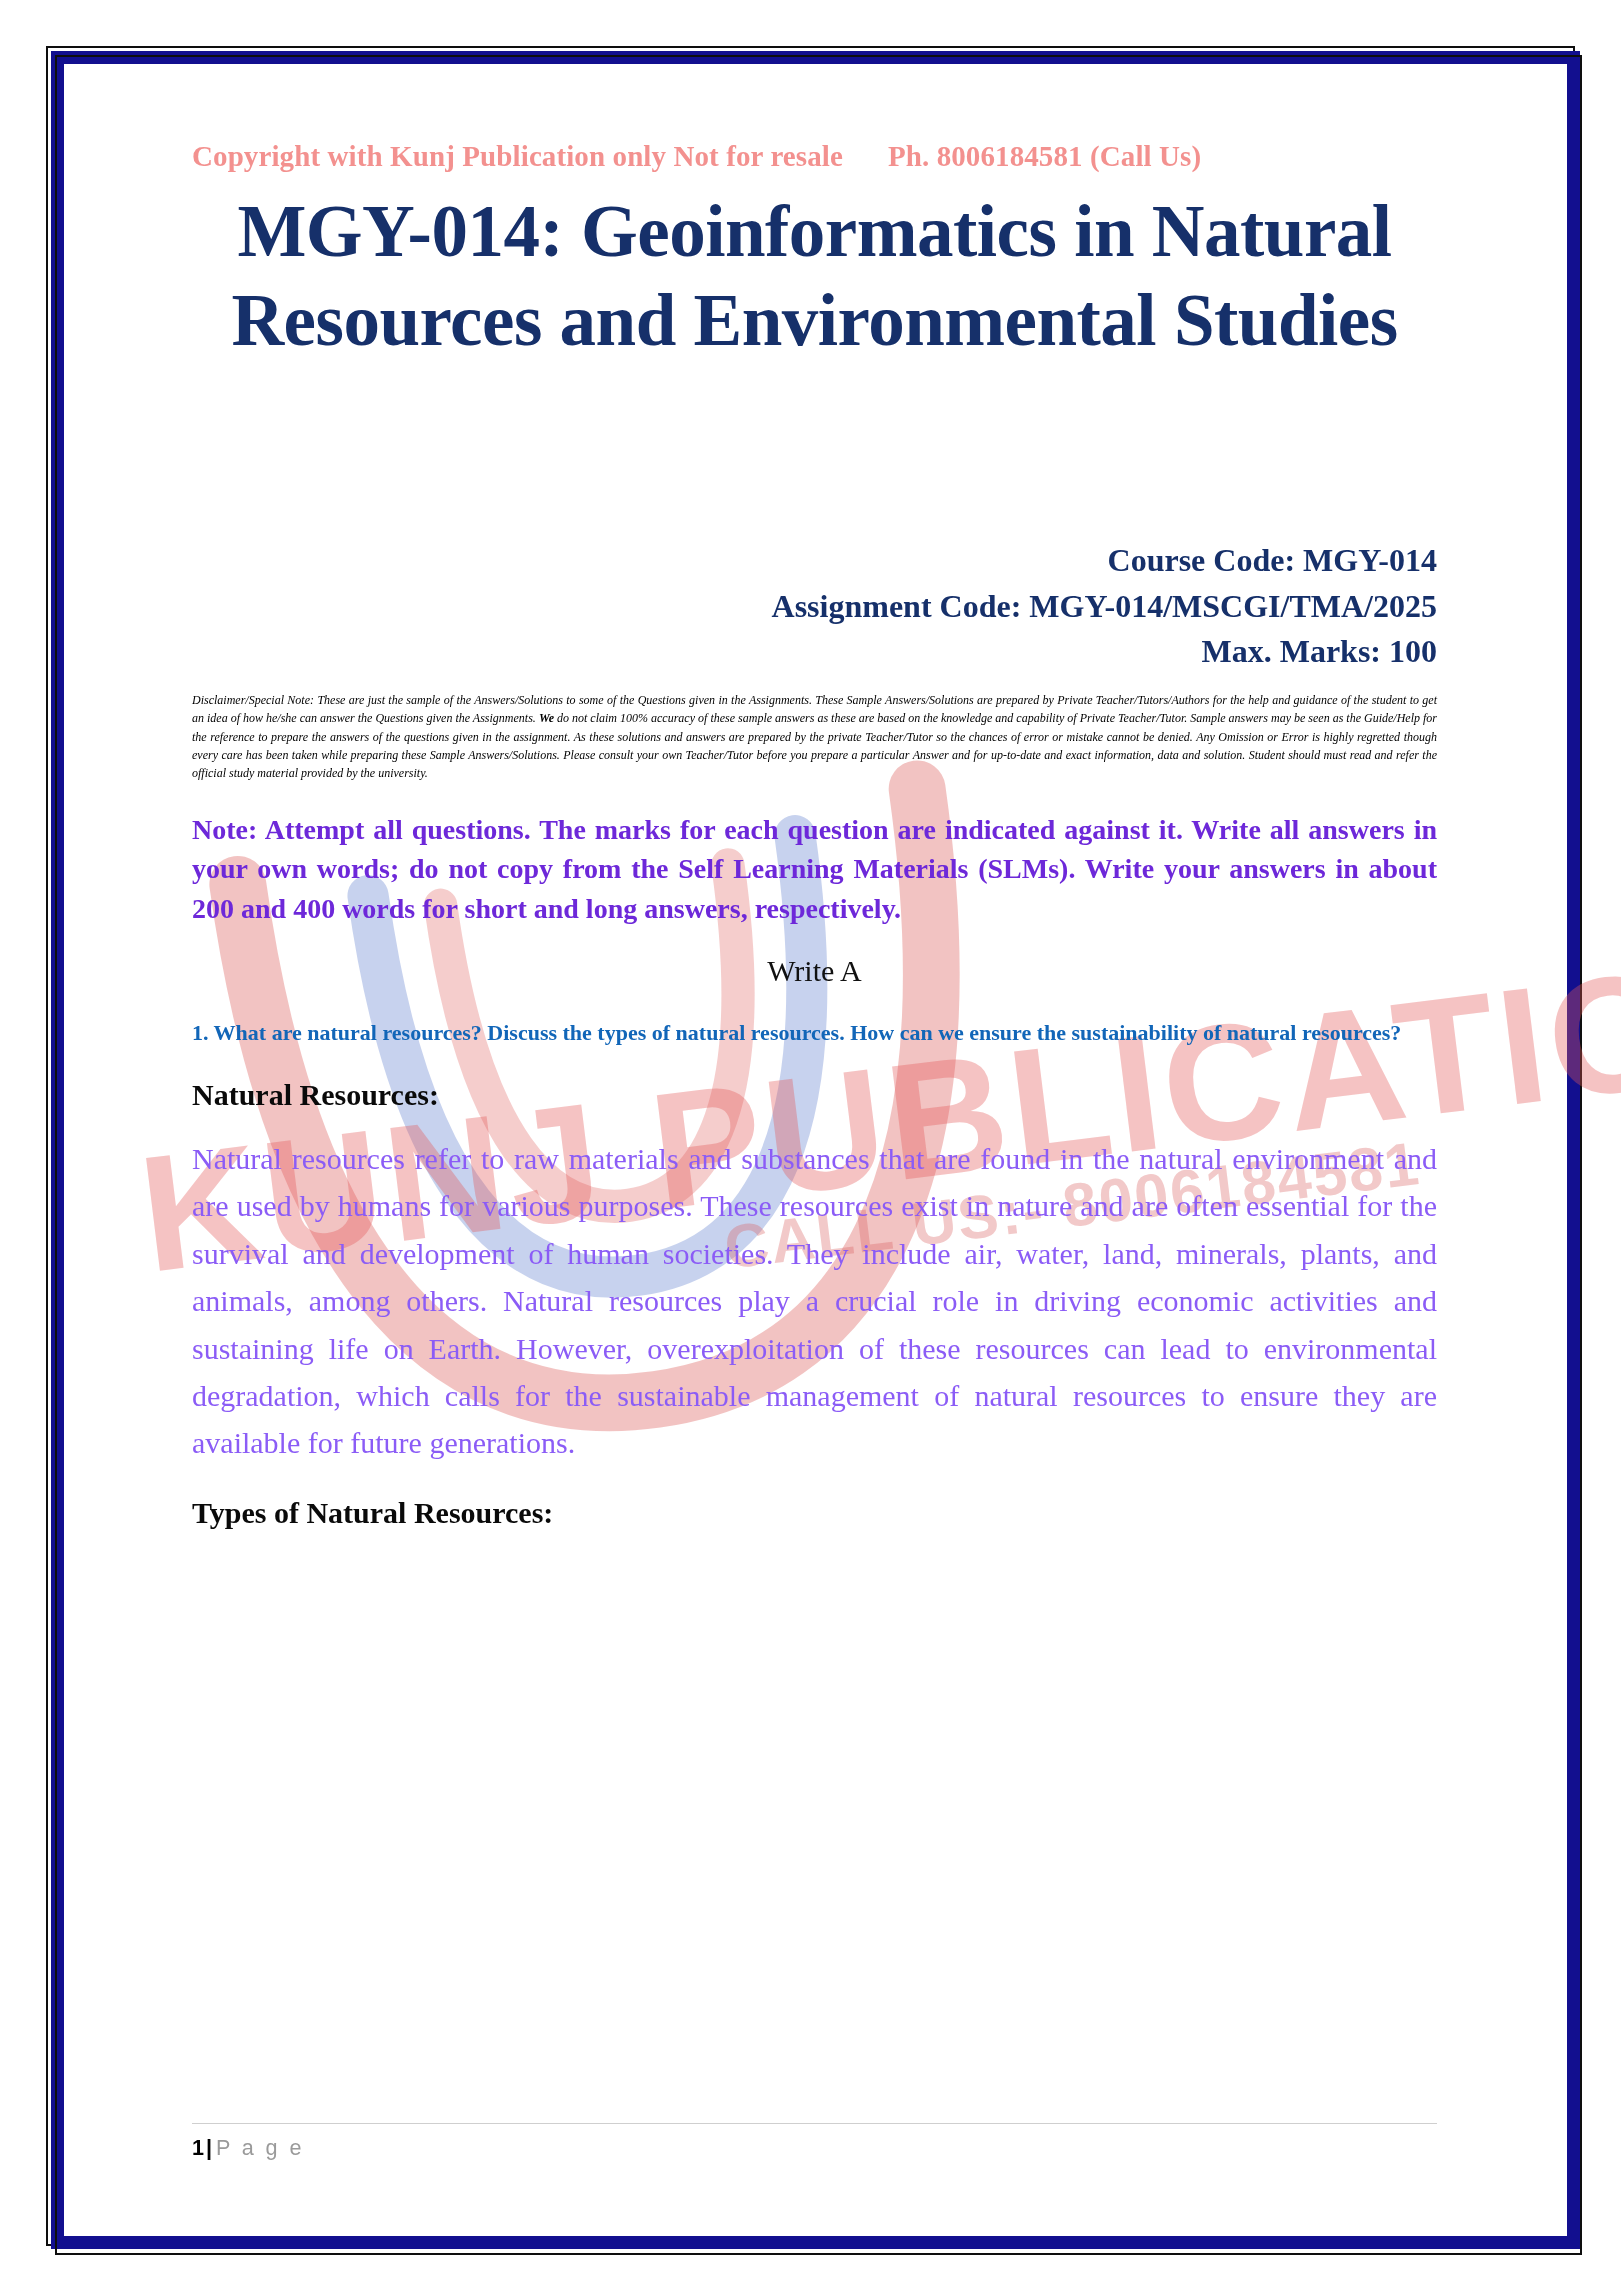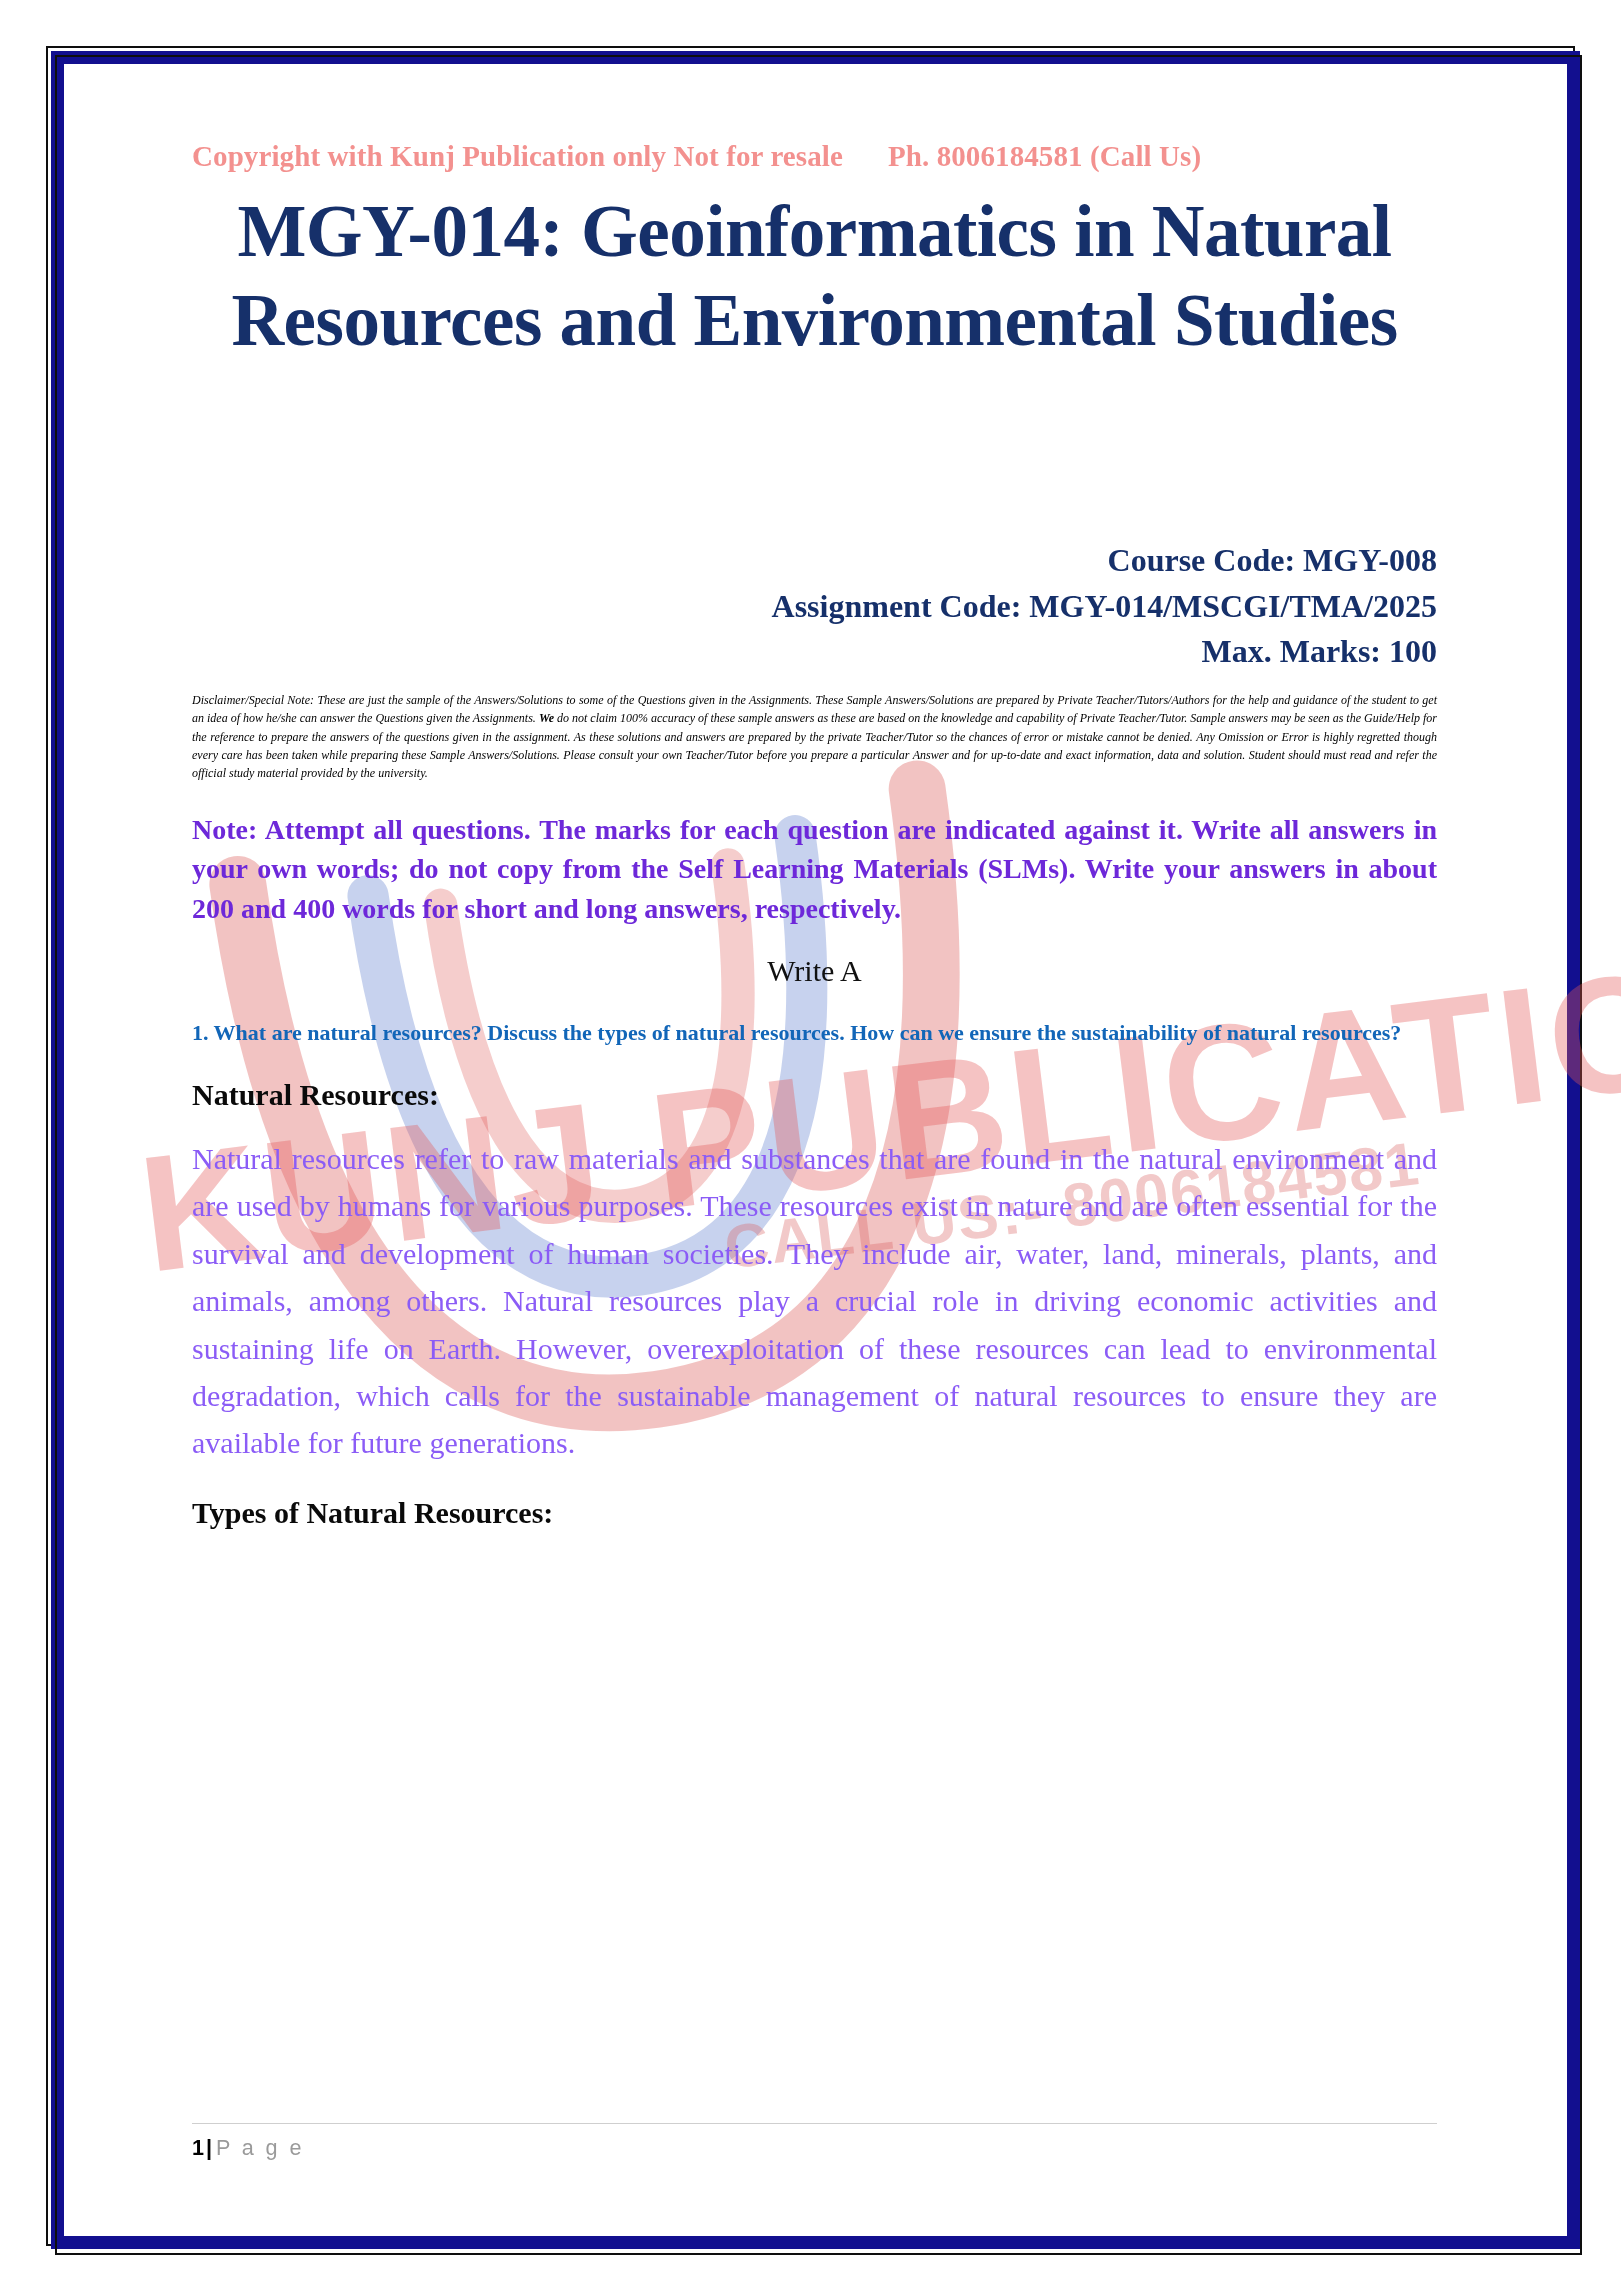--- a/index.html
+++ b/index.html
@@ -235,21 +235,21 @@
   <div class="content">
 
     <div class="copyright-bar">
       <span class="cb-left">Copyright with Kunj Publication only Not for resale</span>
       <span class="cb-right">Ph. 8006184581 (Call Us)</span>
     </div>
 
     <h1 class="doc-title">MGY-014: Geoinformatics in Natural Resources and Environmental Studies</h1>
 
     <div class="code-block">
-      <div>Course Code: MGY-008</div>
+      <div>Course Code: MGY-014</div>
       <div>Assignment Code: MGY-014/MSCGI/TMA/2025</div>
       <div>Max. Marks: 100</div>
     </div>
 
     <p class="disclaimer"><span>Disclaimer/Special Note:</span><span> These are just the sample of the Answers/Solutions to some of the Questions given in the Assignments. These Sample Answers/Solutions are prepared by Private Teacher/Tutors/Authors for the help and guidance of the student to get an idea of how he/she can answer the Questions given the Assignments. </span><b>We</b><span> do not claim 100% accuracy of these sample answers as these are based on the knowledge and capability of Private Teacher/Tutor. Sample answers may be seen as the Guide/Help for the reference to prepare the answers of the questions given in the assignment. As these solutions and answers are prepared by the private Teacher/Tutor so the chances of error or mistake cannot be denied. Any Omission or Error is highly regretted though every care has been taken while preparing these Sample Answers/Solutions. Please consult your own Teacher/Tutor before you prepare a particular Answer and for up-to-date and exact information, data and solution. Student should must read and refer the official study material provided by the university.</span></p>
 
     <p class="note-block">Note: Attempt all questions. The marks for each question are indicated against it. Write all answers in your own words; do not copy from the Self Learning Materials (SLMs). Write your answers in about 200 and 400 words for short and long answers, respectively.</p>
 
     <div class="part-label">Write A</div>
 

